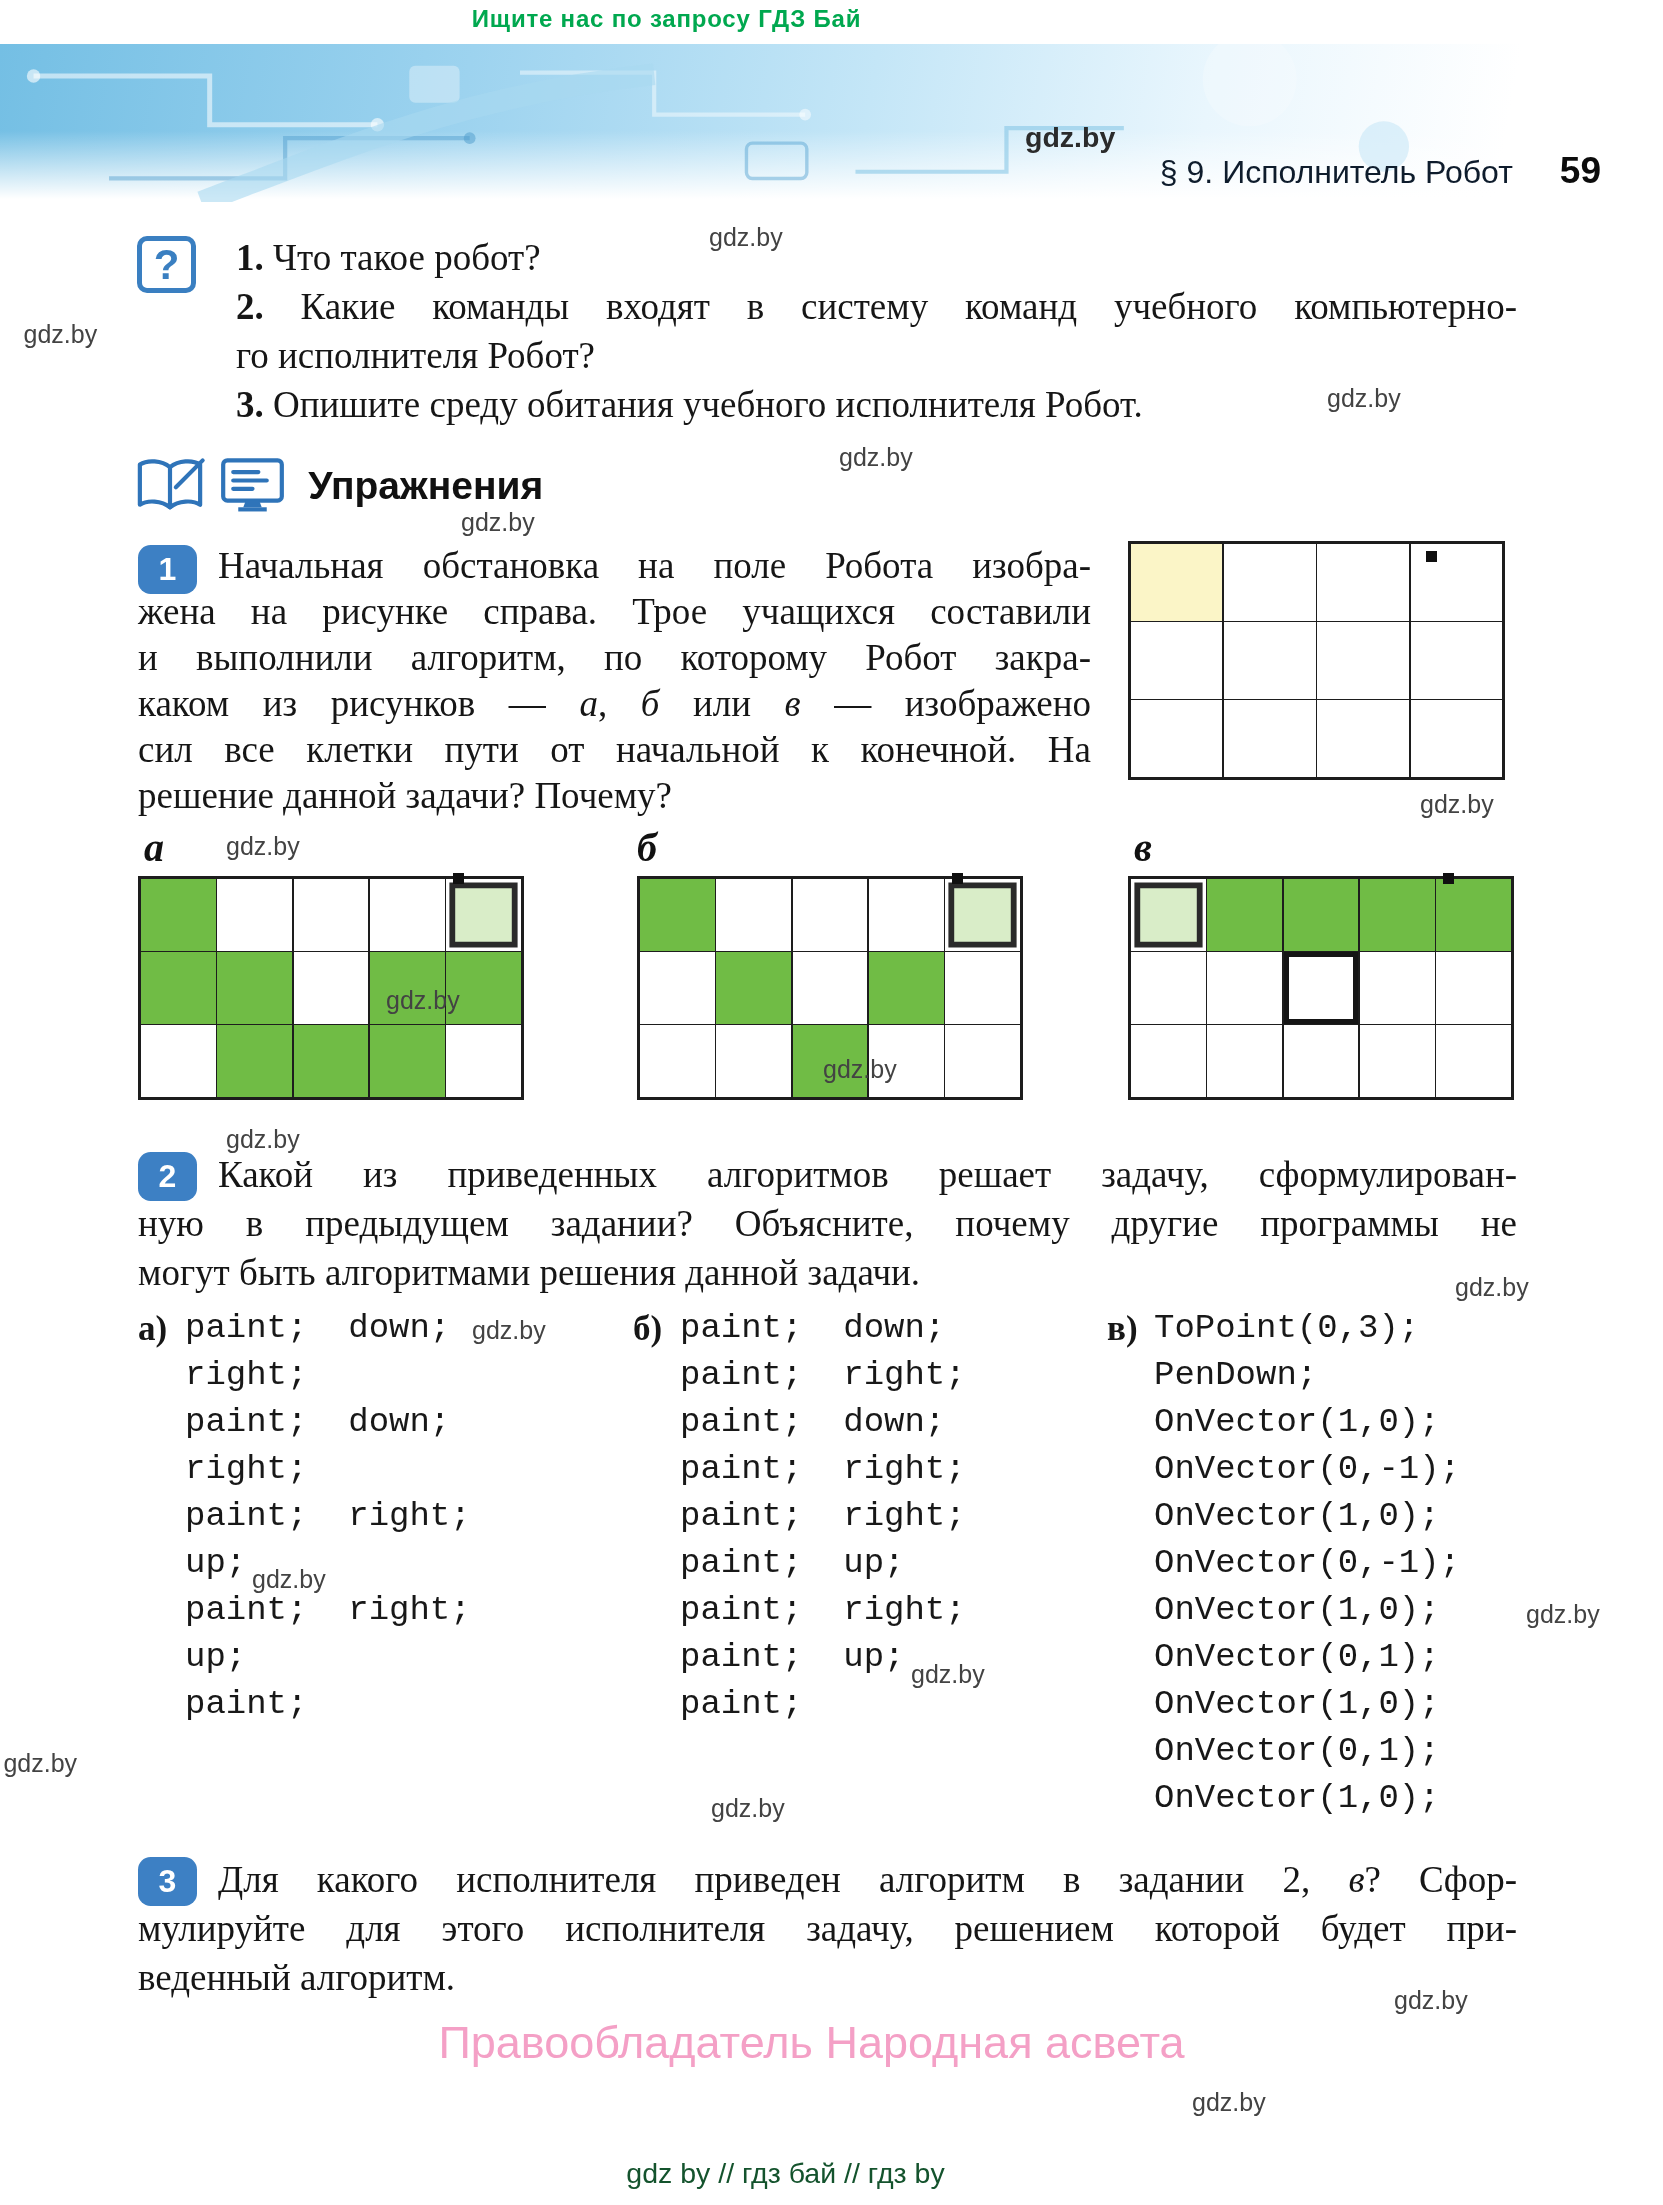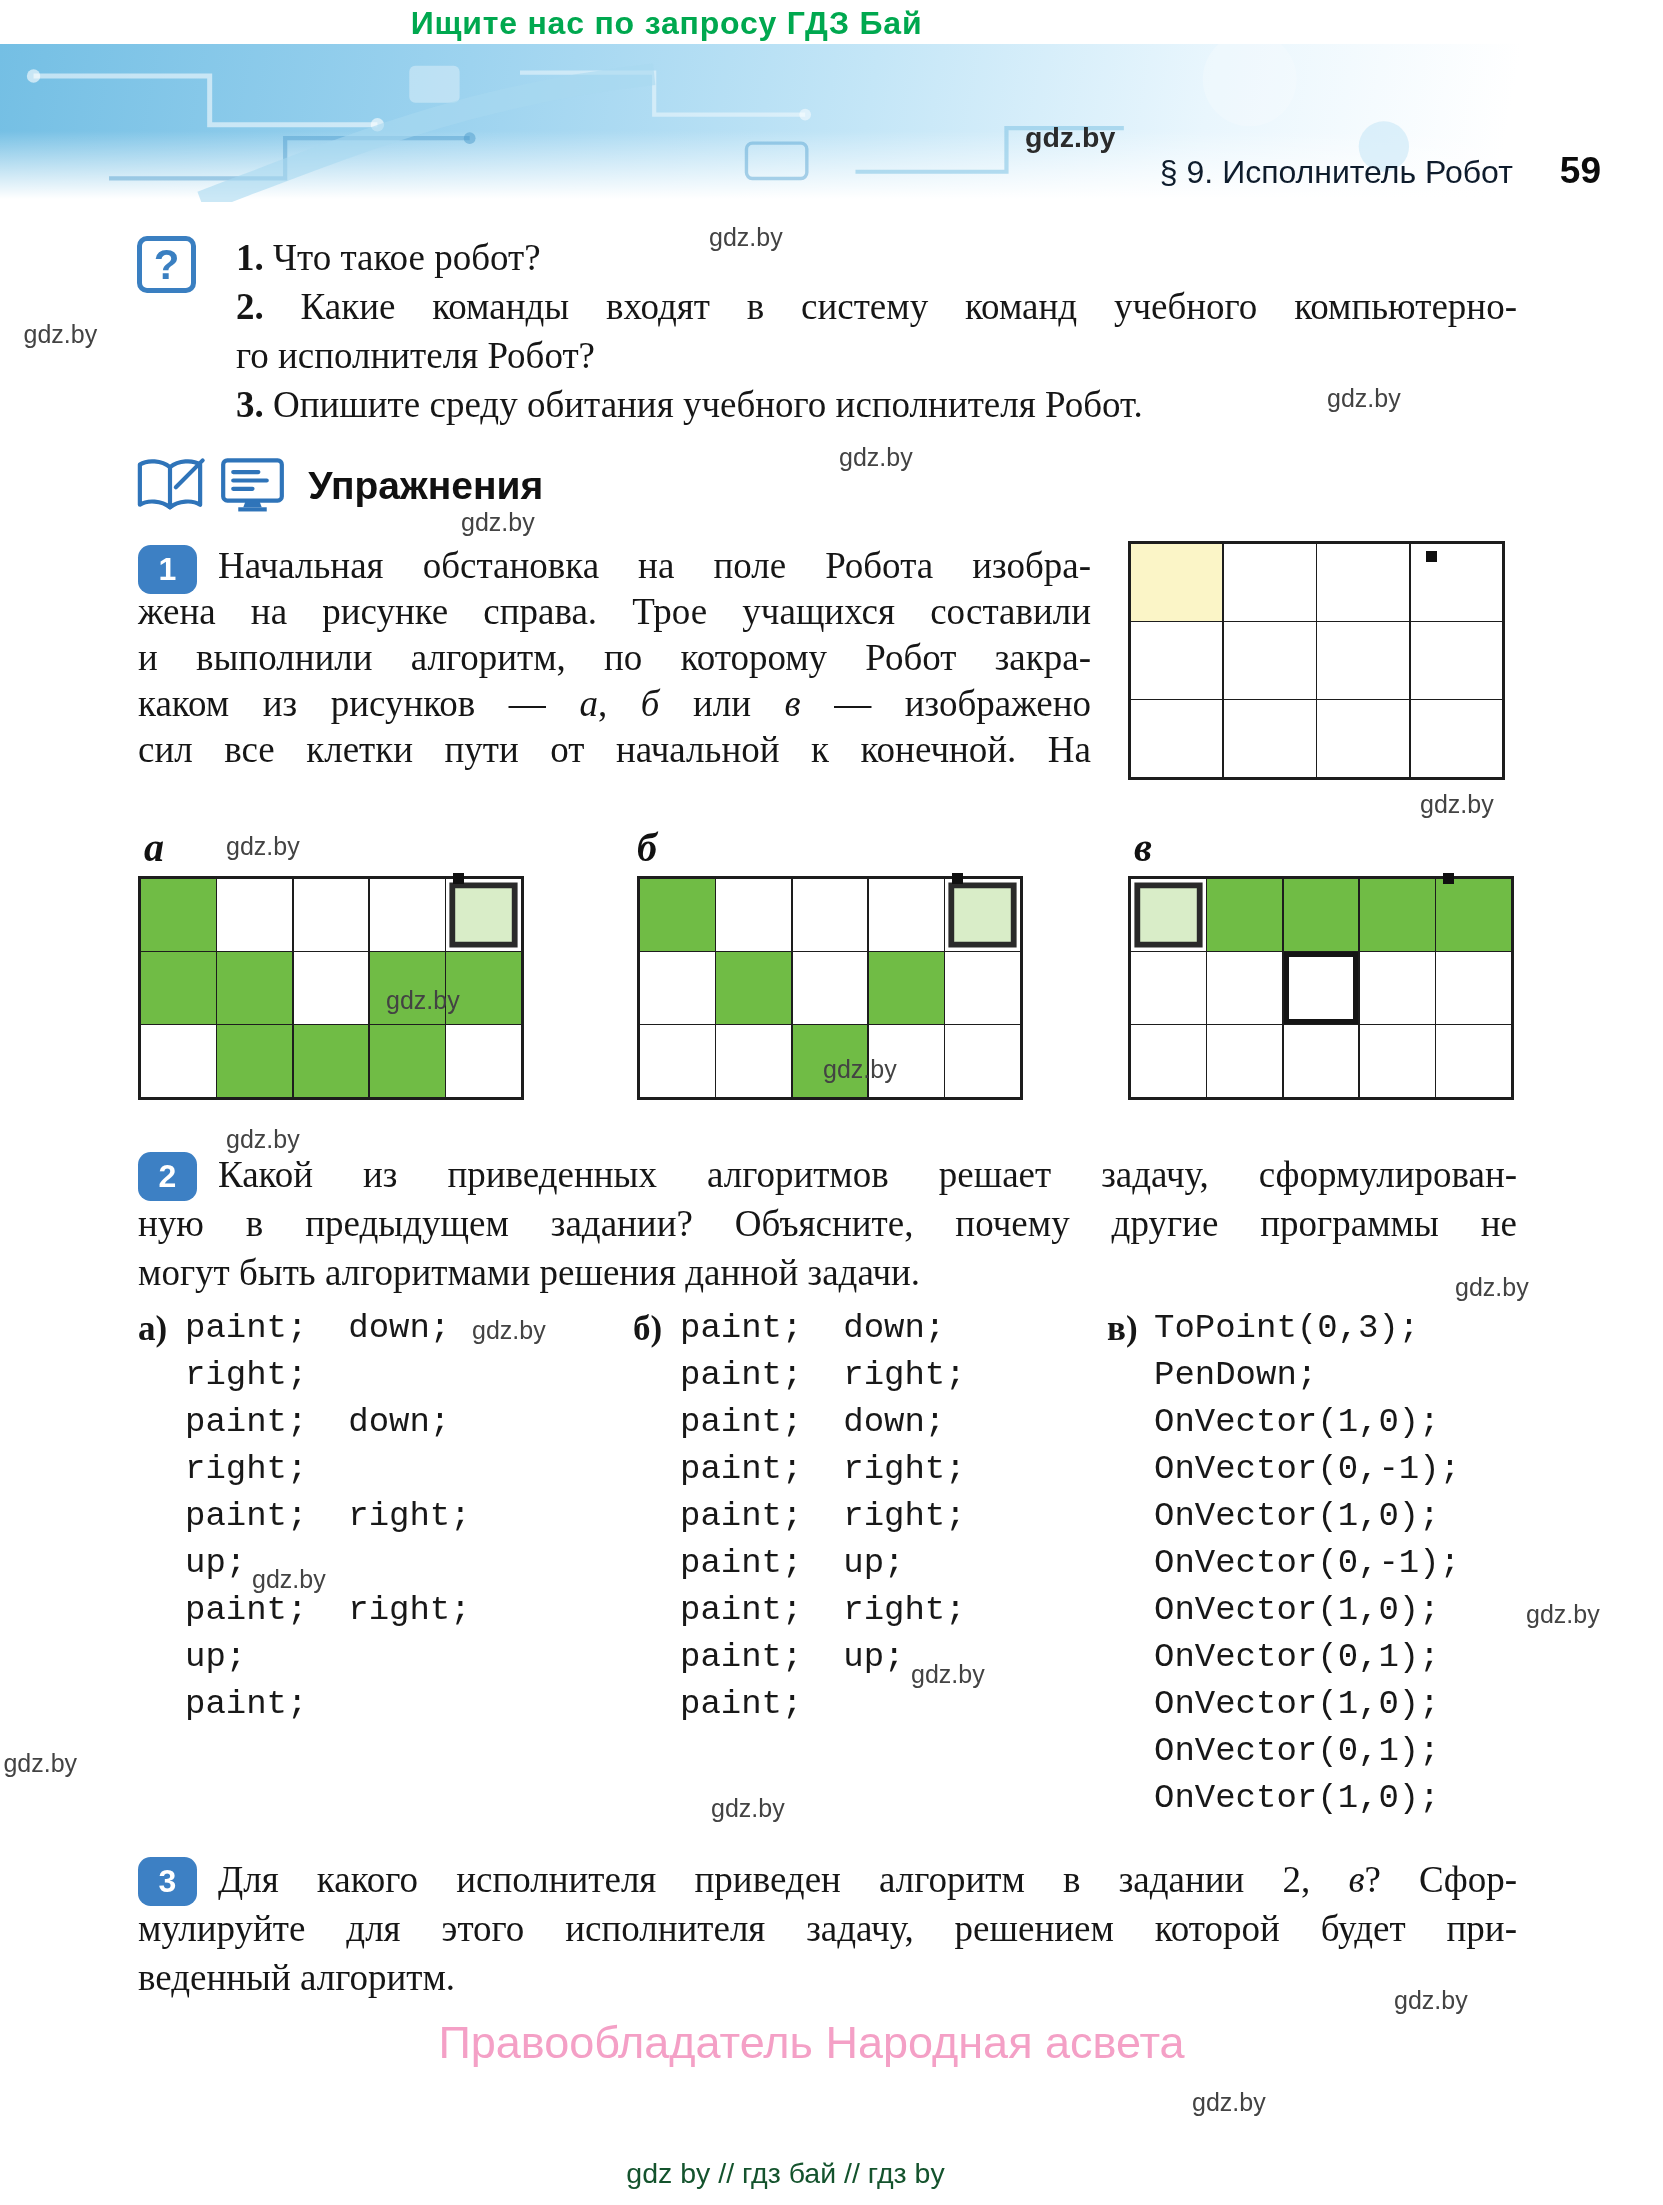--- a/index.html
+++ b/index.html
@@ -3,21 +3,21 @@
 <meta charset="utf-8">
 <style>
   * { margin:0; padding:0; box-sizing:border-box; }
   html,body { width:1664px; height:2205px; }
   body { position:relative; background:#ffffff; font-family:"Liberation Serif",serif; color:#161616; overflow:hidden; }
   .abs { position:absolute; }
   .b { font-weight:bold; }
 
   
   .top-note { top:5px; left:331px; width:671px; text-align:center;
-    font-family:"Liberation Sans",sans-serif; font-size:32px; font-weight:bold;
+    font-family:"Liberation Sans",sans-serif; font-size:24px; font-weight:bold;
     color:#00a84f; letter-spacing:0.8px; }
 
   
   .banner { top:44px; left:0; width:1664px; height:158px;
     background:
       linear-gradient(180deg, rgba(255,255,255,0) 55%, #ffffff 98%),
       linear-gradient(100deg, #74bfe4 0%, #9dd3ef 28%, #c4e6f7 52%, #e9f6fd 72%, #ffffff 90%); }
   .banner-art { position:absolute; inset:0; width:100%; height:100%; }
   .banner-wm { position:absolute; left:1025px; top:77px; font-family:"Liberation Sans",sans-serif;
     font-size:28.5px; font-weight:bold; color:#2b2b2b; }
@@ -128,20 +128,21 @@
 </div>
 
 <div class="abs ex1">
   <div class="badge">1</div>
   <div>
       <div class="tl just ind"><span>Начальная обстановка на поле Робота изобра-</span></div>
       <div class="tl just"><span>жена на рисунке справа. Трое учащихся составили</span></div>
       <div class="tl just"><span>и выполнили алгоритм, по которому Робот закра-</span></div>
       <div class="tl just"><span>каком из рисунков — </span><i>а</i><span>, </span><i>б</i><span> или </span><i>в</i><span> — изображено</span></div>
       <div class="tl just"><span>сил все клетки пути от начальной к конечной. На</span></div>
+      <div class="tl"><span>решение данной задачи? Почему?</span></div>
     </div>
 </div>
 
 <div class="abs grid" style="left: 1128px; top: 541px; width: 377px; height: 239px; --cols: 4;">
   <span class="marker" style="left:295px; top:6.7px;"></span>
 <div class="cell yellow"></div>
     <div class="cell"></div>
     <div class="cell"></div>
     <div class="cell"></div>
     <div class="cell"></div>

